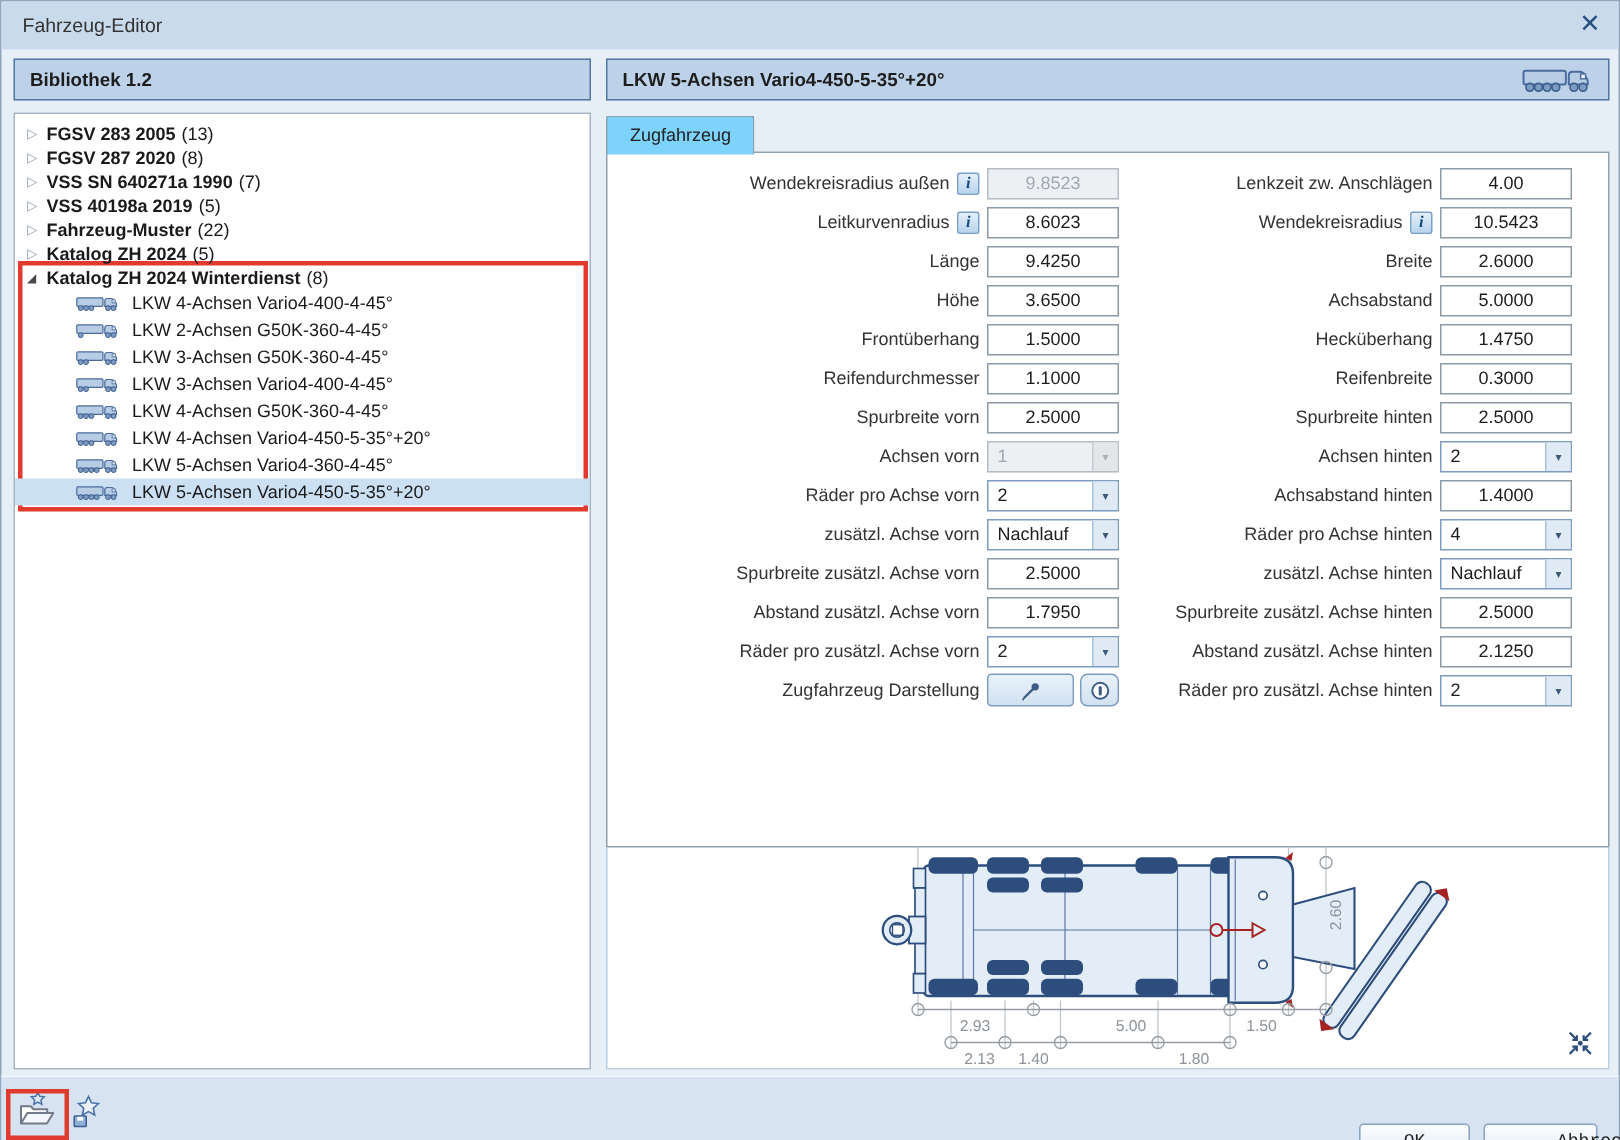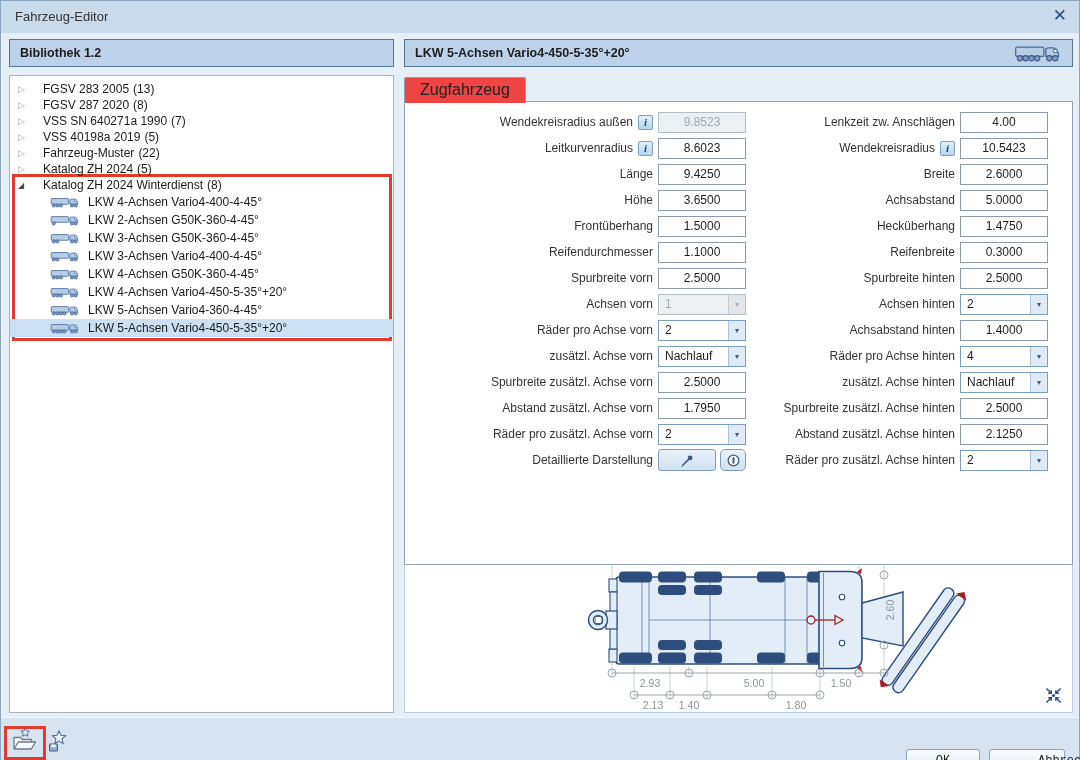--- a/index.html
+++ b/index.html
@@ -17,31 +17,31 @@
   .panel-header{position:absolute;height:28px;background:#bdd2e9;border:1px solid #51779f;box-sizing:border-box;
     font-size:12.5px;font-weight:bold;color:#1d1d1d;line-height:26px;padding:0 10px;display:flex;justify-content:space-between;align-items:center;}
   #libHeader{left:8px;top:38px;width:385px;align-items:flex-end;}
   #vehHeader{left:403px;top:38px;width:669px;}
 
   .tree{position:absolute;left:8px;top:74px;width:385px;height:638px;background:#fff;border:1px solid #a5b4c4;box-sizing:border-box;padding-top:5px;overflow:hidden;}
   .tree-row{display:flex;align-items:center;font-size:12px;color:#1a1a1a;position:relative;}
   .tree-row.group{height:16px;padding-left:8px;}
   .twisty{width:13px;font-size:9px;color:#98a5b3;flex:0 0 13px;}
   .twisty.open{color:#4a4a4a;font-size:8px;}
-  .gname{font-weight:normal;white-space:nowrap;margin-left:12px;}
+  .gname{font-weight:bold;white-space:nowrap;}
   .gcount{margin-left:4px;white-space:nowrap;}
   .tree-row.child{height:18px;padding-left:40px;gap:8px;}
   .tree-row.child.selected{background:#cce0f4;}
   .tbody{fill:#b7cce5;stroke:#4a6b9c;stroke-width:1;}
   .twh{fill:#7e9cc2;stroke:#3c5c8c;stroke-width:0.8;}
   .red-box{position:absolute;left:2px;width:380px;border:3px solid #e13b30;box-sizing:border-box;pointer-events:none;}
 
   .tabstrip{position:absolute;left:403px;top:76px;height:25px;z-index:3;}
-  .tab{display:inline-block;height:25px;line-height:24px;padding:0 15px;background:#ef4444;
-    border:1px solid #8fa0ae;border-bottom:none;border-radius:2px 2px 0 0;font-size:16px;color:#222;}
+  .tab{display:inline-block;height:25px;line-height:24px;padding:0 15px;background:#7dd3fc;
+    border:1px solid #8fa0ae;border-bottom:none;border-radius:2px 2px 0 0;font-size:12px;color:#222;}
 
   .form-panel{position:absolute;left:403px;top:100px;width:669px;height:464px;background:#fff;border:1px solid #8fa0ae;box-sizing:border-box;z-index:2;}
   .form-col{position:absolute;top:7px;}
   #formLeft{left:0;width:341px;}
   #formRight{left:243px;width:400px;}
   .form-row{height:26px;display:flex;align-items:center;justify-content:flex-end;gap:5px;}
   .flabel{font-size:12px;color:#333;white-space:nowrap;}
   .info-icon{width:15px;height:15px;background:linear-gradient(#e3f0fb,#b9d4ee);border:1px solid #7aa0c8;border-radius:2px;
     font-family:"Liberation Serif",serif;font-weight:bold;font-style:italic;font-size:11px;color:#17497e;
     display:flex;align-items:center;justify-content:center;box-sizing:border-box;cursor:pointer;}
@@ -310,21 +310,21 @@
           <input class="finput" value="1.7950" style="">
         </div>
         <div class="form-row">
           <span class="flabel">Räder pro zusätzl. Achse vorn</span>
           <div class="fselect">
             <span class="sval">2</span>
             <span class="sarrow">▾</span>
           </div>
         </div>
         <div class="form-row">
-          <span class="flabel">Detaillierte Darstellung</span>
+          <span class="flabel">Zugfahrzeug Darstellung</span>
           <span class="btnwrap">
             <button class="mini-btn pipette-btn">
               <svg viewBox="0 0 16 16" width="15" height="15">
                 <path d="M3.2 12.8 L9.2 6.8" stroke="#3f5c84" stroke-width="1.7" stroke-linecap="round" fill="none"></path>
                 <circle cx="10.8" cy="5.2" r="2.6" fill="#3f5c84"></circle>
                 <path d="M3.2 12.8 l-1.4 1.9" stroke="#3f5c84" stroke-width="1.1" fill="none"></path>
               </svg>
             </button>
             <button class="mini-btn toggle-btn">
               <svg viewBox="0 0 16 16" width="15" height="15">

